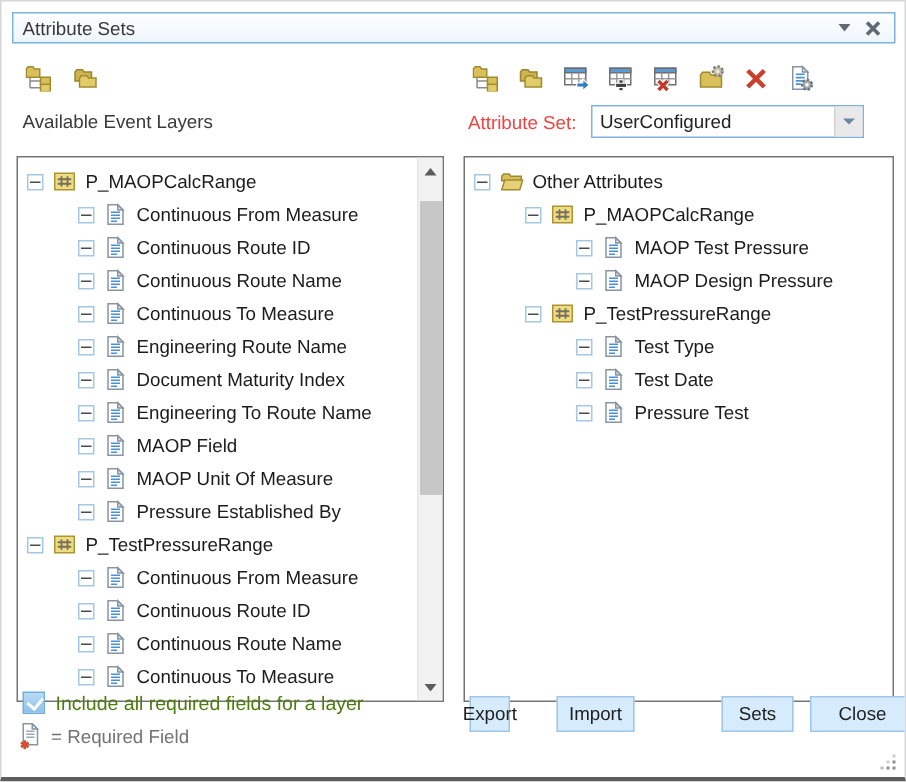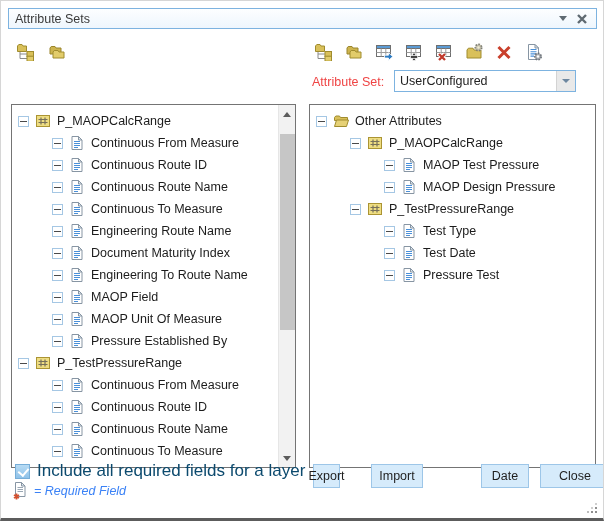--- a/index.html
+++ b/index.html
@@ -46,23 +46,23 @@
   .vscroll { position:absolute; top:0; right:0; bottom:0; width:17px; background:#f2f2f2; border-left:1px solid #e6e6e6; }
   .sbtn { position:absolute; left:0; width:16px; height:16px; display:flex; align-items:center; justify-content:center; cursor:pointer; }
   .sbtn.up { top:1px; } .sbtn.down { bottom:1px; }
   .tri-up { width:0; height:0; border-left:4px solid transparent; border-right:4px solid transparent; border-bottom:5px solid #5c5c5c; }
   .tri-down { width:0; height:0; border-left:4px solid transparent; border-right:4px solid transparent; border-top:5px solid #5c5c5c; }
   .sthumb { position:absolute; left:1px; width:15px; top:29px; height:196px; background:#c6c6c6; cursor:pointer; }
   
   .chk-row { position:absolute; left:14px; top:460px; display:flex; align-items:center; gap:7px; }
   .checkbox { width:15px; height:15px; background:linear-gradient(#b7dbf4,#8fc2e9); border:1px solid #77aed8; position:relative; cursor:pointer; flex:0 0 auto; }
   .checkbox::after { content:''; position:absolute; left:4px; top:1px; width:5px; height:8px; border:solid #fff; border-width:0 2px 2px 0; transform:rotate(40deg); }
-  .chk-label { font-size:17px; color:#0c4a6e; }
+  .chk-label { font-size:13px; color:#4d7c0f; }
   .req-row { position:absolute; left:11px; top:481px; display:flex; align-items:center; gap:6px; }
-  .req-label { font-size:12.5px; color:#3b82f6;font-style:italic; }
+  .req-label { font-size:12.5px; color:#737373; }
   .btn {
     position:absolute; top:463px; height:24px; background:#d6ebfb; border:1px solid #9dc6e8;
     font-family:inherit; font-size:12.5px; color:#1f1f1f; display:flex; align-items:center; justify-content:center; cursor:pointer; padding:0;
   }
   #btn-export { left:312px; width:27px; }
   #btn-import { left:370px; width:52px; }
   #btn-save   { left:480px; width:48px; }
   #btn-close  { left:539px; width:70px; }
   
   .grip { position:absolute; right:4px; bottom:5px; width:12px; height:12px; cursor:nwse-resize; }
@@ -162,20 +162,21 @@
       <svg width="18" height="18" viewBox="0 0 18 18">
         <path d="M3.5 1.5 H10 L13.5 5 V16.5 H3.5 Z" fill="#fff" stroke="#8795a3"></path>
         <path d="M10 1.5 V5 H13.5 Z" fill="#e2eaf2" stroke="#8795a3"></path>
         <path d="M5.5 6.5 H11.5 M5.5 8.7 H11.5 M5.5 10.9 H11.5 M5.5 13.1 H9" stroke="#4a90d9" stroke-width="1.1" fill="none"></path>
         <circle cx="13" cy="13.5" r="3.2" fill="#a9adb2" stroke="#6f757b" stroke-width="1.7" stroke-dasharray="1.6 1.3"></circle>
         <circle cx="13" cy="13.5" r="1.2" fill="#ffffff"></circle>
       </svg>
     </span>
   </div>
 
+  <span class="label-left">Available Event Layers</span>
   <span class="attr-label">Attribute Set:</span>
   <div class="combo">
     <span class="combo-value">UserConfigured</span>
     <span class="combo-btn">
         <i></i>
       </span>
   </div>
 
   <div class="panel left">
     <div class="tree">
@@ -514,19 +515,19 @@
         <path d="M9.5 0.5 V4 H13 Z" fill="#e2eaf2" stroke="#8795a3"></path>
         <path d="M5.5 5.5 H11 M5.5 7.5 H11 M5.5 9.5 H11" stroke="#9aa7b4" stroke-width="1" fill="none"></path>
         <path d="M4.5 11.5 V17.5 M2 13 L7 16 M7 13 L2 16" stroke="#d4502e" stroke-width="1.8" fill="none"></path>
       </svg>
     </span>
     <span class="req-label">= Required Field</span>
   </div>
 
   <button class="btn" id="btn-export">Export</button>
   <button class="btn" id="btn-import">Import</button>
-  <button class="btn" id="btn-save">Date</button>
+  <button class="btn" id="btn-save">Sets</button>
   <button class="btn" id="btn-close">Close</button>
 
   <div class="grip">
       <span></span>
     </div>
 </div>
 
 </body></html>

